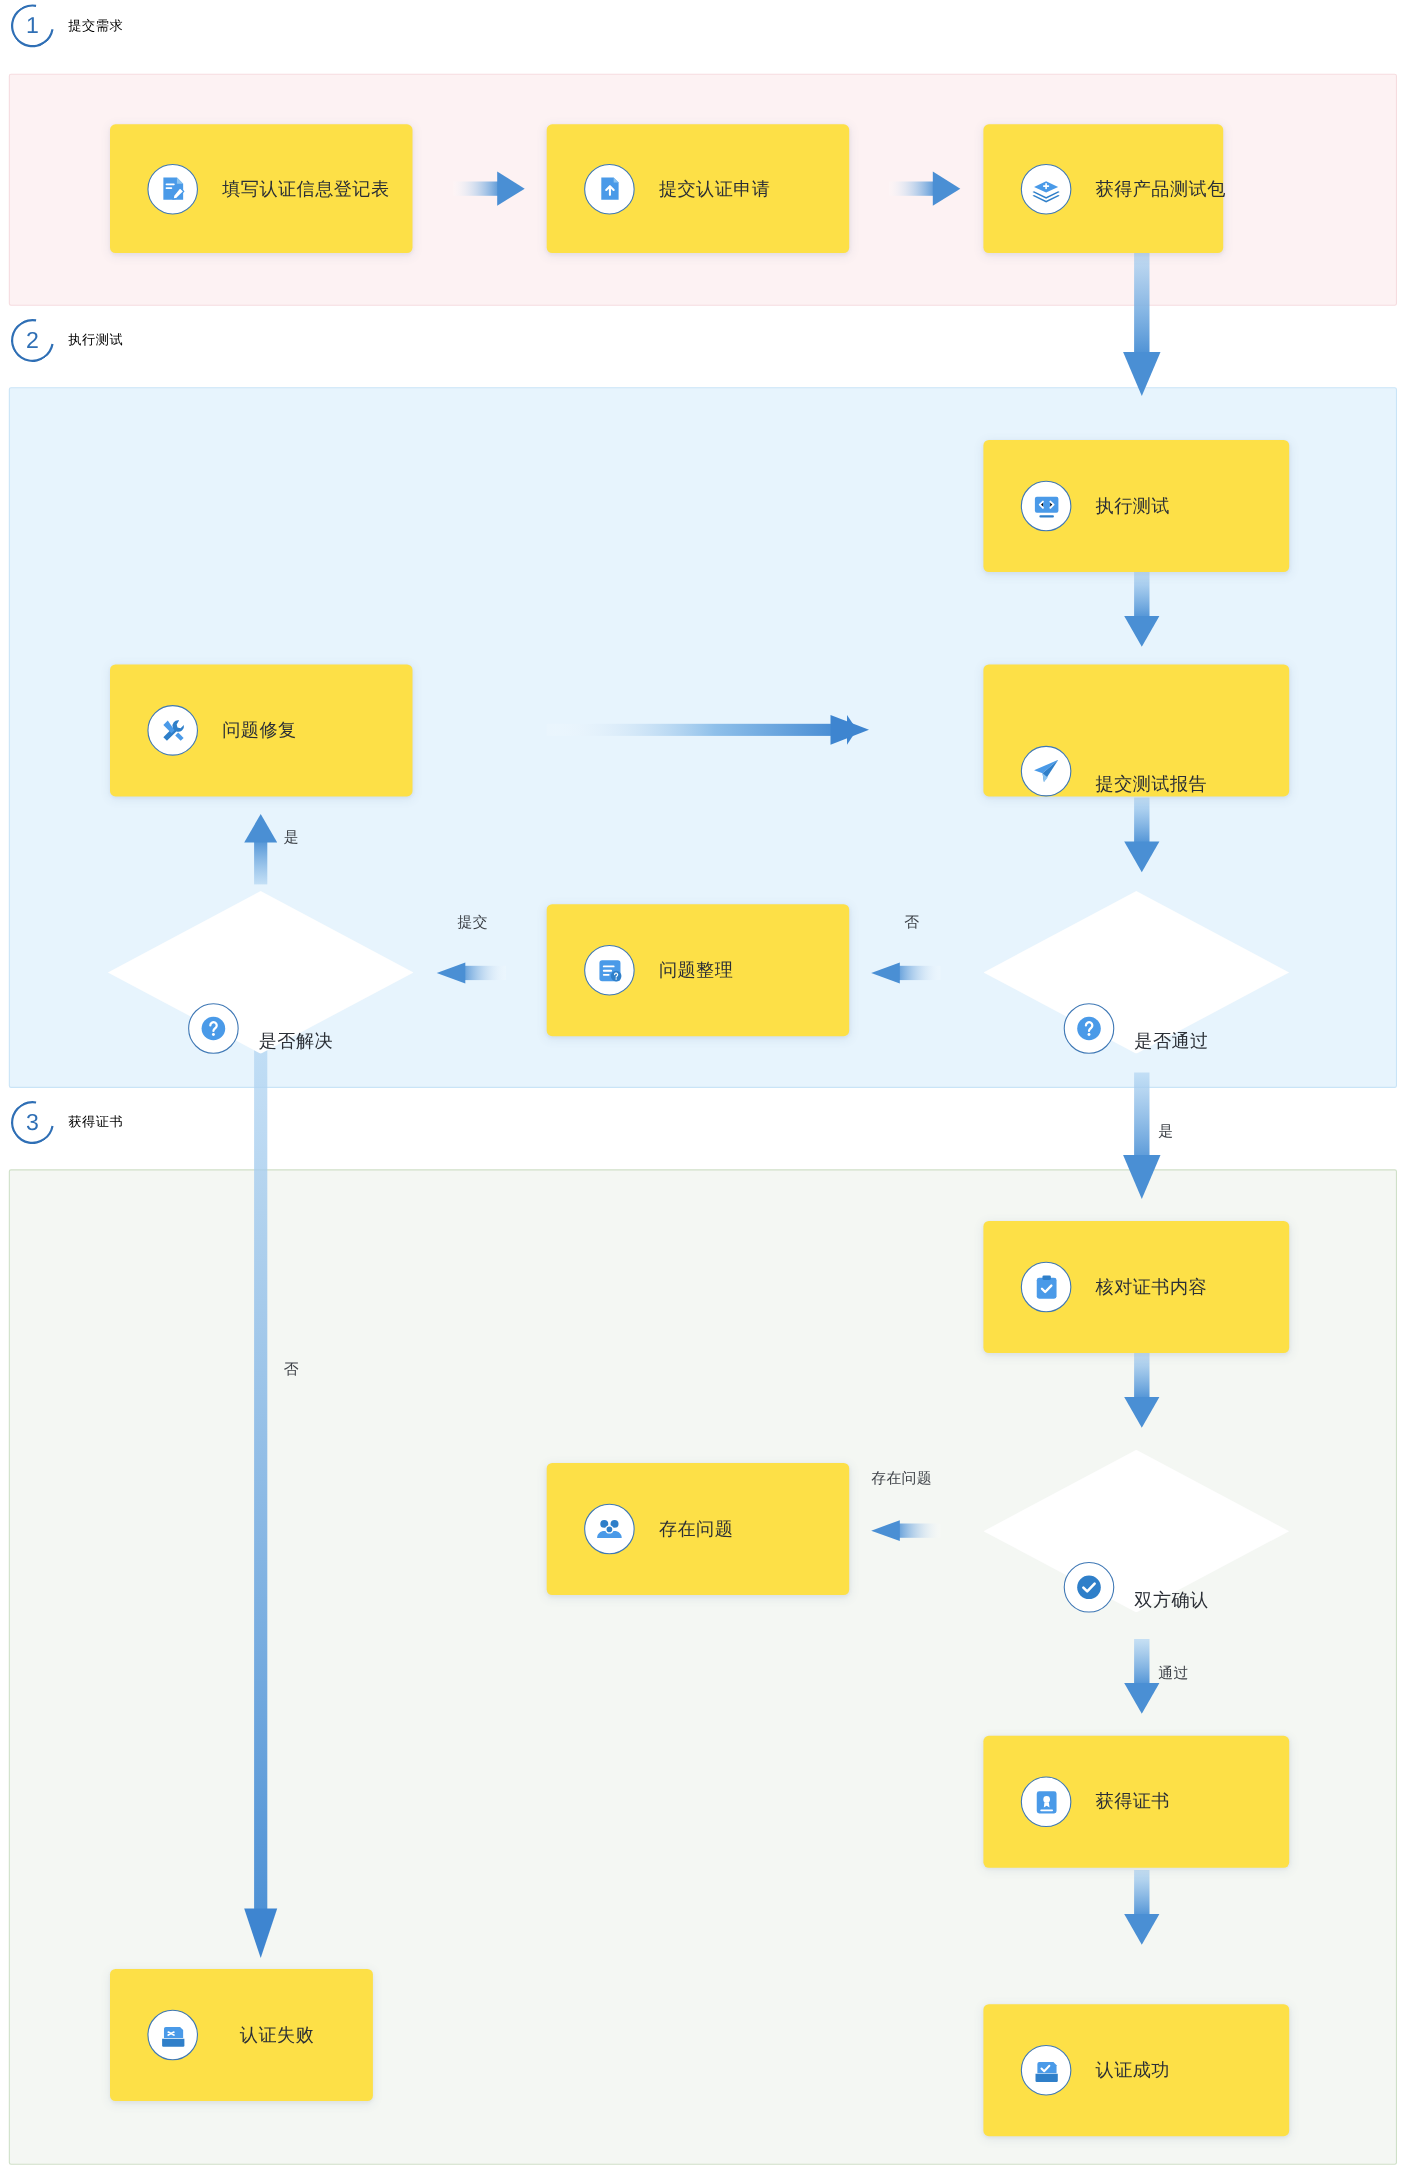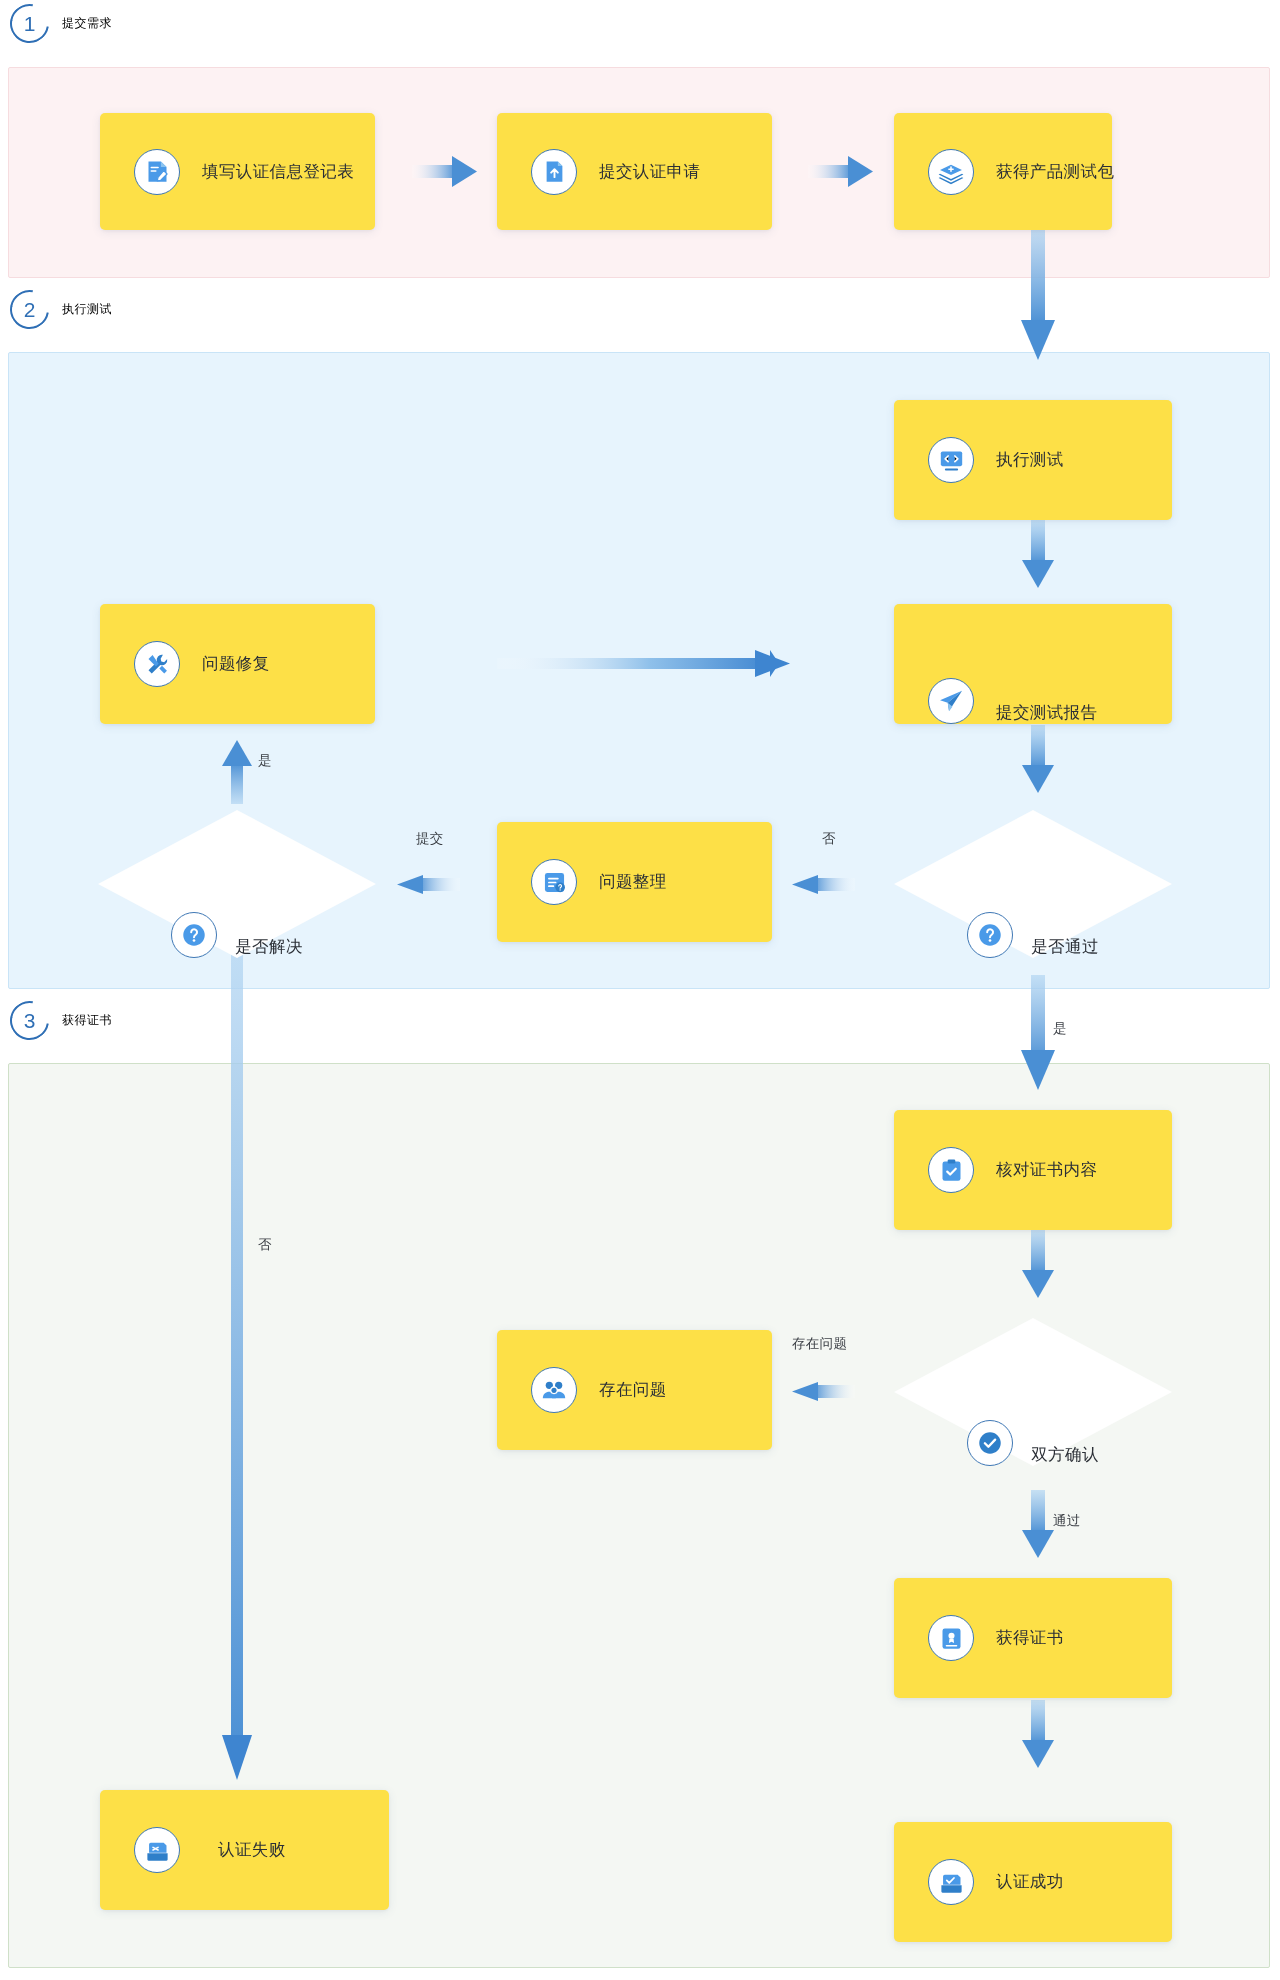--- a/index.html
+++ b/index.html
@@ -354,21 +354,21 @@
       <svg width="27" height="27" viewBox="0 0 24 24">
         <rect x="4" y="3" width="16" height="18" rx="2" fill="#4a9ae8"></rect>
         <circle cx="12" cy="9.6" r="2.7" fill="#fff"></circle>
         <path d="M10.2 12.1l-.5 4 2.3-1.3 2.3 1.3-.5-4z" fill="#fff"></path>
         <path d="M7.5 18.5h9" stroke="#fff" stroke-width="1.3" stroke-linecap="round"></path>
       </svg>
     </div>
     <div class="label">获得证书</div>
   </div>
 
-  <div class="card" style="left:100px;top:1790px;width:289px;height:120px;gap:38px;">
+  <div class="card" style="left:100px;top:1790px;width:239px;height:120px;gap:38px;">
     <div class="ic">
       <svg width="27" height="27" viewBox="0 0 24 24">
         <path d="M3 14.5h18V20a1 1 0 01-1 1H4a1 1 0 01-1-1z" fill="#2f7fc9"></path>
         <path d="M4.5 6.5a1.5 1.5 0 011.5-1.5h11.5l2.5 2.5v6.5H4.5z" fill="#4a9ae8"></path>
         <path d="M8 9.2l4.5 2.4M12.5 9.2L8 11.6" stroke="#fff" stroke-width="1.4" stroke-linecap="round"></path>
       </svg>
     </div>
     <div class="label">认证失败</div>
   </div>
 

